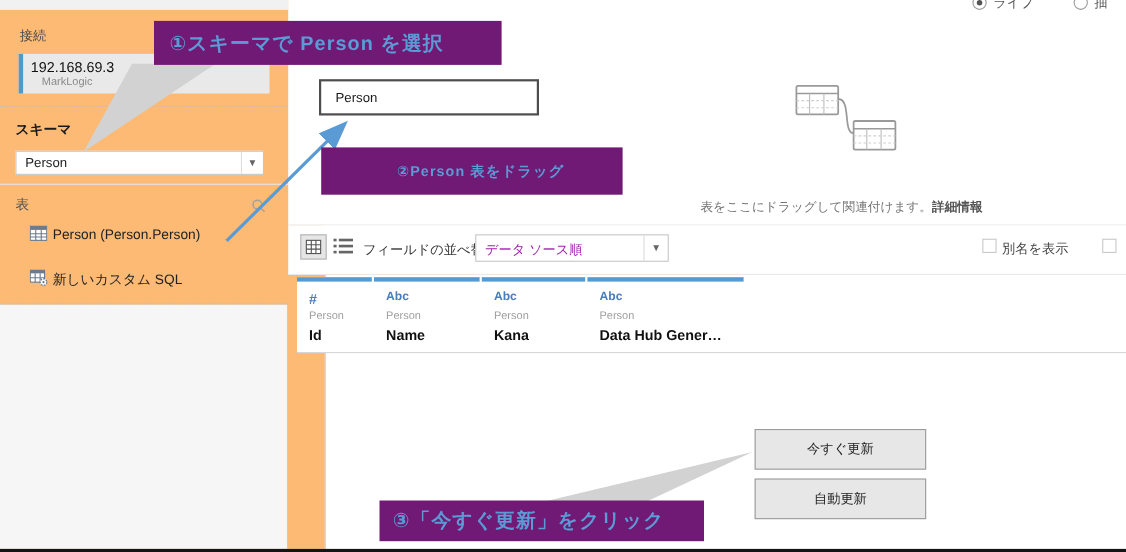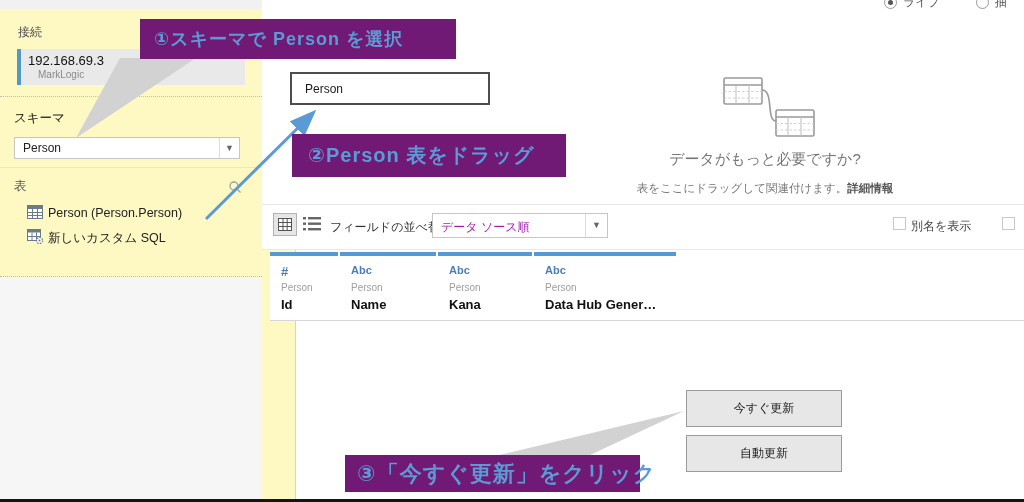--- a/index.html
+++ b/index.html
@@ -4,41 +4,41 @@
 <style>
   * { margin:0; padding:0; box-sizing:border-box; }
   html,body { background:#fff; }
   #page {
     position:relative; width:1024px; height:502px; overflow:hidden;
     font-family:"Liberation Sans","DejaVu Sans",sans-serif;
     background:#fff; color:#333;
   }
   
   #sidebar { position:absolute; left:0; top:0; width:296px; height:499px;
-    background:#fef9c3; border-right:1px solid #d4d4d4; }
+    background:#fdba74; border-right:1px solid #d4d4d4; }
   .sb-topstrip { position:absolute; left:0; top:0; width:262px; height:9px; background:#f1f1f1; }
   .sb-label { position:absolute; font-size:12px; color:#4a4a4a; }
   #conn-label { left:18px; top:24px; }
   #conn-item { position:absolute; left:17px; top:49px; width:228px; height:36px;
     background:#e9e9e9; cursor:pointer; }
   #conn-bar { position:absolute; left:0; top:0; width:4px; height:36px; background:#4f9ac9; }
   #conn-name { position:absolute; left:11px; top:4px; font-size:13px; color:#111; }
   #conn-type { position:absolute; left:21px; top:20px; font-size:10px; color:#8a8a8a; }
   .dotted-div { position:absolute; left:0; width:262px; border-top:1px dotted #bdbdbd; }
-  #schema-label { position:absolute; left:14px; top:110px; font-size:12.5px; font-weight:normal; color:#1a1a1a; }
+  #schema-label { position:absolute; left:14px; top:110px; font-size:12.5px; font-weight:bold; color:#1a1a1a; }
   #schema-select { position:absolute; left:14px; top:137px; width:226px; height:22px;
     background:#fff; border:1px solid #c6c6c6; cursor:pointer; }
   #schema-select .val { position:absolute; left:8px; top:3px; font-size:12px; color:#222; }
   .dd-caret-box { position:absolute; right:0; top:0; height:100%; width:20px;
     border-left:1px solid #dcdcdc; text-align:center; color:#666; font-size:9px; line-height:20px; }
   .solid-div { position:absolute; left:0; width:262px; border-top:1px solid #e5e5e5; }
   #tables-label { position:absolute; left:14px; top:178px; font-size:12.5px; color:#555; }
   #table-item { position:absolute; left:27px; top:205px; width:230px; height:18px; cursor:pointer; }
   #table-item .lbl, #customsql-item .lbl { position:absolute; left:21px; top:1px; font-size:12.5px; color:#222; white-space:nowrap; }
-  #customsql-item { position:absolute; left:27px; top:229px; width:230px; height:18px; cursor:pointer; }
+  #customsql-item { position:absolute; left:27px; top:245px; width:230px; height:18px; cursor:pointer; }
   #sb-lower { position:absolute; left:0; top:277px; width:261px; height:222px; background:#f6f6f6; }
   
   #canvas-top { position:absolute; left:262px; top:0; width:762px; height:205px;
     background:#fff; border-bottom:1px solid #e9e9e9; }
   #person-chip { position:absolute; left:290px; top:72px; width:200px; height:33px;
     background:#fff; border:2px solid #4d4d4d; cursor:grab; }
   #person-chip .txt { position:absolute; left:13px; top:8px; font-size:12px; color:#1a1a1a; }
   #join-graphic { position:absolute; left:708px; top:74px; }
   #drop-title { position:absolute; left:640px; top:150px; width:250px; text-align:center;
     font-size:15px; color:#757575; }
@@ -76,22 +76,22 @@
   .upd-btn { position:absolute; left:686px; width:156px; height:37px;
     background:#e7e7e7; border:1px solid #9b9b9b; font-size:12px; color:#222;
     text-align:center; line-height:35px; cursor:pointer;
     font-family:"Liberation Sans","DejaVu Sans",sans-serif; }
   #btn-update-now { top:390px; }
   #btn-auto-update { top:435px; }
   
   .callout { position:absolute; background:#701a75; color:#5b9bd5; font-weight:bold;
     letter-spacing:1px; white-space:nowrap; z-index:9; }
   #note1 { left:140px; top:19px; width:316px; height:40px; font-size:18px; line-height:40px; padding-left:14px; }
-  #note2 { left:292px; top:134px; width:274px; height:43px; font-size:20px; line-height:43px; padding-left:16px; }
-  #note3 { left:345px; top:455px; width:295px; height:37px; font-size:22px; line-height:37px; padding-left:12px; }
+  #note2 { left:292px; top:134px; width:274px; height:43px; font-size:13px; line-height:43px; padding-left:16px;text-align:center; }
+  #note3 { left:345px; top:455px; width:295px; height:37px; font-size:18px; line-height:37px; padding-left:12px; }
   #overlay { position:absolute; left:0; top:0; width:1024px; height:502px;
     pointer-events:none; z-index:8; }
   #bottom-bar { position:absolute; left:0; top:499px; width:1024px; height:3px; background:#141414; z-index:10; }
   svg { display:block; }
 </style>
 </head>
 <body>
 
 <div id="page">
 
@@ -165,21 +165,20 @@
     <line x1="16" y1="24" x2="54" y2="24" stroke="#cfcfcf" stroke-width="1" stroke-dasharray="2.5 2"></line>
     <path d="M54,16 C66,16 58,47 68,47" fill="none" stroke="#9a9a9a" stroke-width="1.6"></path>
     <rect x="68" y="36" width="38" height="26" rx="1.5" fill="#fff" stroke="#9a9a9a" stroke-width="1.6"></rect>
     <line x1="68" y1="43" x2="106" y2="43" stroke="#9a9a9a" stroke-width="1.4"></line>
     <line x1="80" y1="43" x2="80" y2="62" stroke="#bdbdbd" stroke-width="1"></line>
     <line x1="93" y1="43" x2="93" y2="62" stroke="#bdbdbd" stroke-width="1"></line>
     <line x1="68" y1="49.5" x2="106" y2="49.5" stroke="#cfcfcf" stroke-width="1" stroke-dasharray="2.5 2"></line>
     <line x1="68" y1="56" x2="106" y2="56" stroke="#cfcfcf" stroke-width="1" stroke-dasharray="2.5 2"></line>
   </svg>
 
-  <div id="drop-title">データがもっと必要ですか?</div>
   <div id="drop-hint"><span>表をここにドラッグして関連付けます。</span><b>詳細情報</b></div>
 
   <div id="conn-mode">
     <div class="radio-item">
       <span class="radio sel"></span>
       <span>ライブ</span>
     </div>
     <div class="radio-item">
       <span class="radio"></span>
       <span>抽</span>

